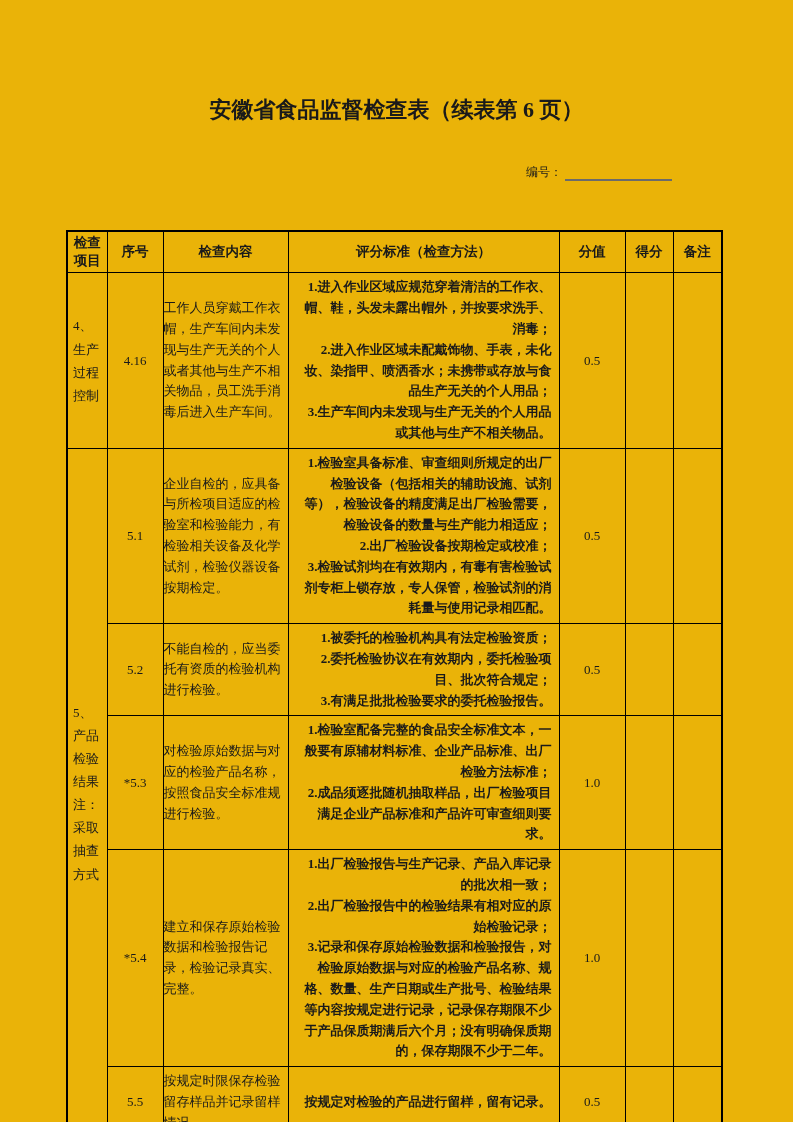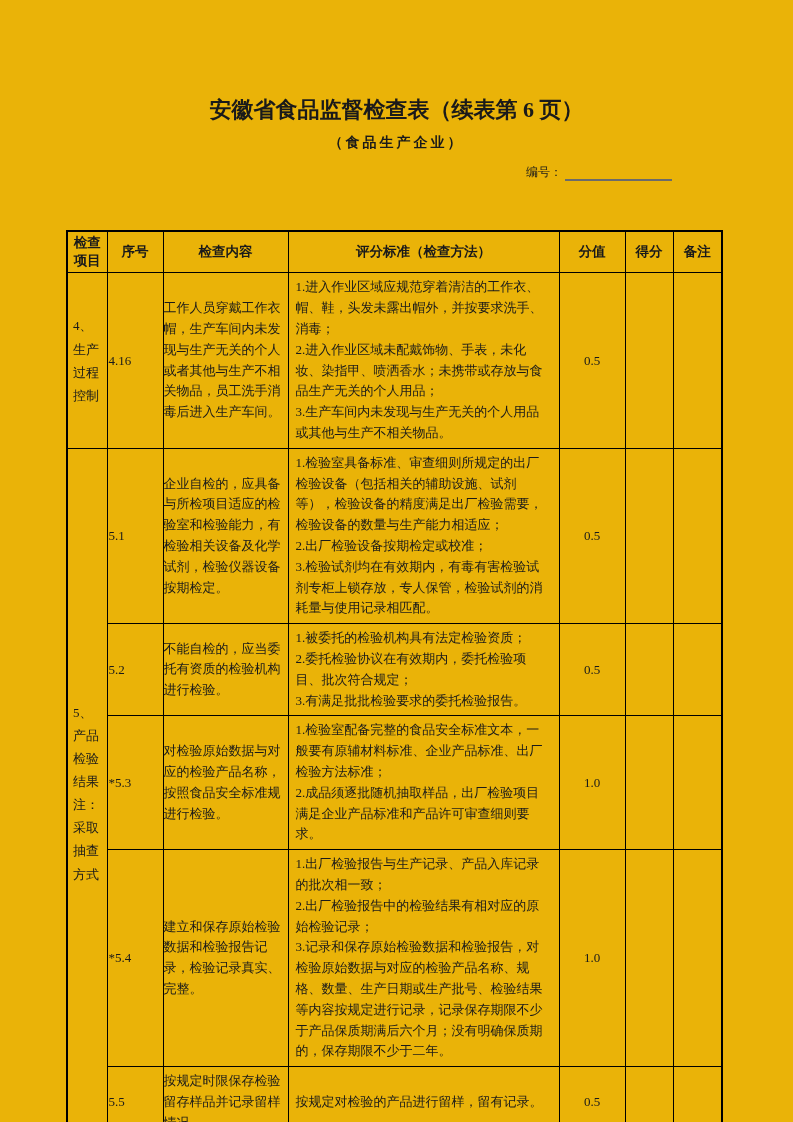--- a/index.html
+++ b/index.html
@@ -77,47 +77,48 @@
   }
   td.cat {
     padding: 2px 2px 2px 5px;
     line-height: 1.78;
     text-align: left;
     white-space: pre-line;
     word-break: break-all;
     margin-left: 32px;
   }
   td.seq {
+    text-align: center;
     padding: 2px 1px;
   }
   td.content {
     padding: 4px 0;
     line-height: 1.6;
     text-align: left;
     word-break: break-all;
   }
   td.standard {
     padding: 4px 7px;
     line-height: 1.6;
-    text-align: left;
+    text-align: right;
     white-space: pre-line;
     word-break: break-all;
+    font-weight: bold;
   }
   td.score, td.points, td.remark {
     text-align: center;
     padding: 2px 19px;
   }
 </style>
 </head>
 <body>
 
 <div class="page">
 
   <div class="doc-title">安徽省食品监督检查表（续表第 6 页）</div>
-  <div class="doc-subtitle">（食品生产企业）</div>
 
   <div class="serial-row">
     <span class="serial-label">编号：</span><span class="serial-line"></span>
   </div>
 
   <table class="inspection">
     <colgroup>
       <col style="width:40px">
       <col style="width:56px">
       <col style="width:125px">

